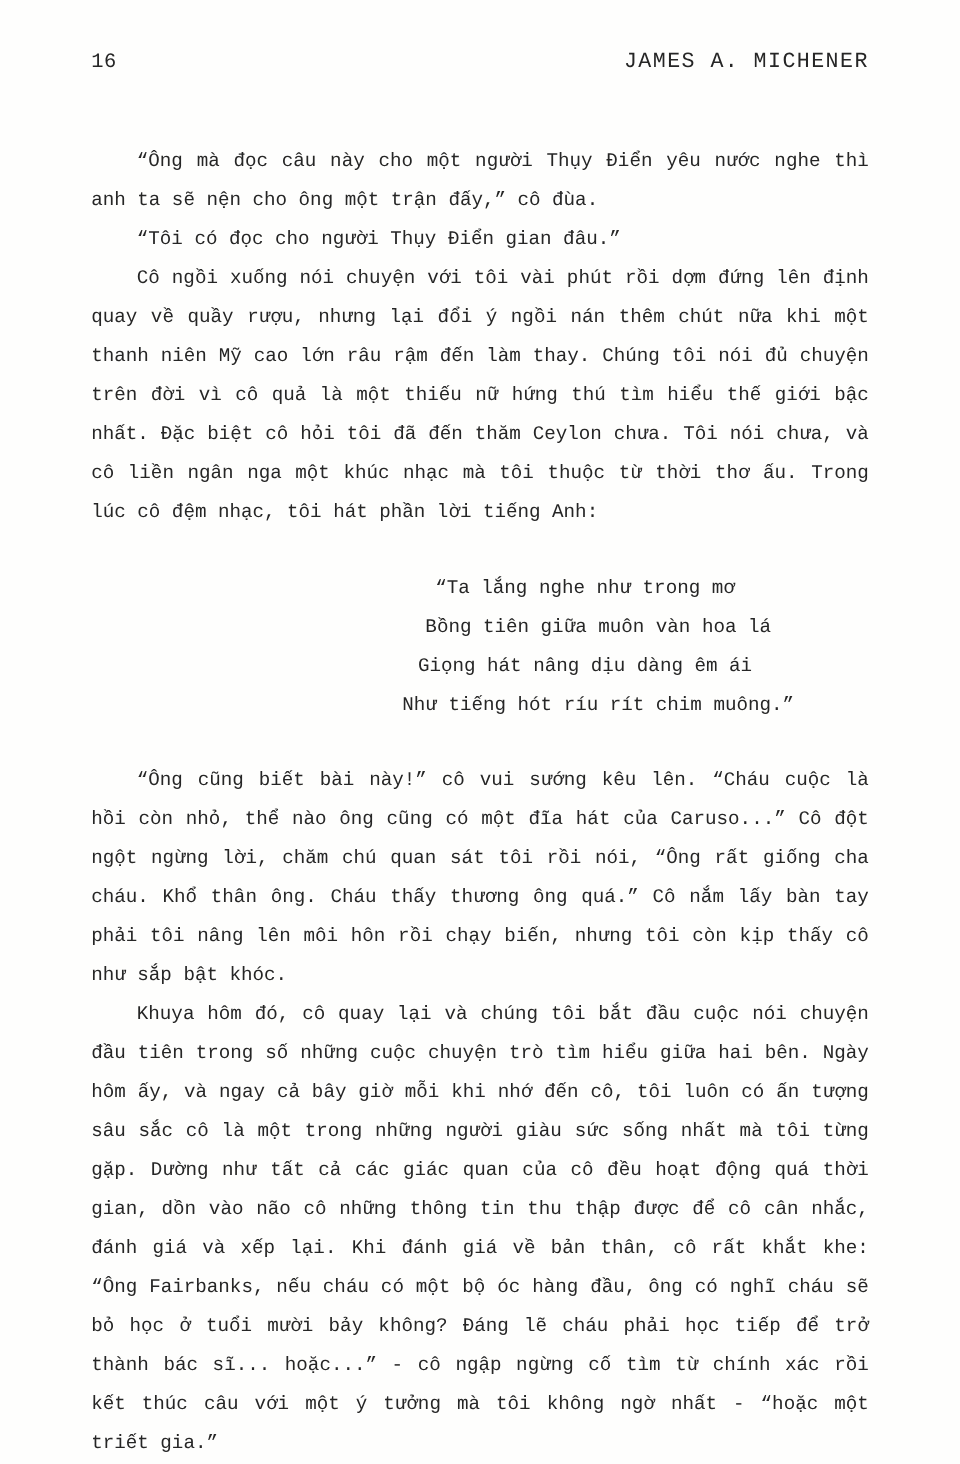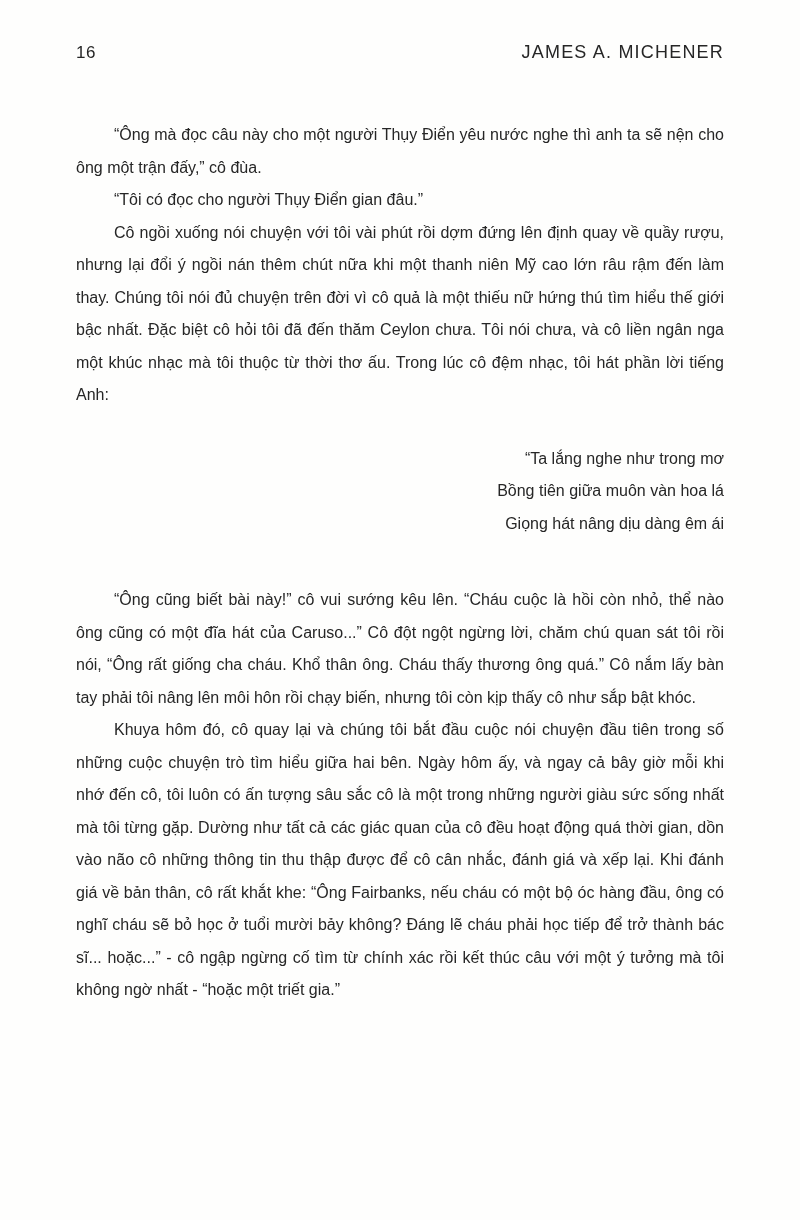--- a/index.html
+++ b/index.html
@@ -5,21 +5,21 @@
   html, body {
     margin: 0;
     padding: 0;
     background: #ffffff;
   }
   .page {
     position: relative;
     width: 800px;
     height: 1220px;
     background: #fefefd;
-    font-family: Liberation Sans, sans-serif;
+    font-family: Liberation Mono, monospace;
     color: #262626;
     box-sizing: border-box;
     overflow: hidden;
   }
   .page-header {
     display: flex;
     justify-content: space-between;
     align-items: baseline;
     padding: 42px 76px 0 76px;
   }
@@ -37,22 +37,22 @@
     padding: 0 76px;
     font-size: 16px;
     line-height: 32.5px;
     text-align: justify;
   }
   .page-body p {
     margin: 0;
     text-indent: 38px;
   }
   .poem {
-    margin: 31px 0 44px 175px;
-    text-align: right;
+    margin: 31px 0 30px 175px;
+    text-align: center;
   }
   .poem-line {
     line-height: 32.5px;
     white-space: nowrap;
   }
   .poem-line.indented {
     padding-left: 22px;
   }
 </style>
 </head>
@@ -64,17 +64,18 @@
     <span class="running-header">JAMES A. MICHENER</span>
   </header>
   <main class="page-body">
     <p>“Ông mà đọc câu này cho một người Thụy Điển yêu nước nghe thì anh ta sẽ nện cho ông một trận đấy,” cô đùa.</p>
     <p>“Tôi có đọc cho người Thụy Điển gian đâu.”</p>
     <p>Cô ngồi xuống nói chuyện với tôi vài phút rồi dợm đứng lên định quay về quầy rượu, nhưng lại đổi ý ngồi nán thêm chút nữa khi một thanh niên Mỹ cao lớn râu rậm đến làm thay. Chúng tôi nói đủ chuyện trên đời vì cô quả là một thiếu nữ hứng thú tìm hiểu thế giới bậc nhất. Đặc biệt cô hỏi tôi đã đến thăm Ceylon chưa. Tôi nói chưa, và cô liền ngân nga một khúc nhạc mà tôi thuộc từ thời thơ ấu. Trong lúc cô đệm nhạc, tôi hát phần lời tiếng Anh:</p>
     <div class="poem">
       <div class="poem-line">“Ta lắng nghe như trong mơ</div>
       <div class="poem-line indented">Bồng tiên giữa muôn vàn hoa lá</div>
       <div class="poem-line">Giọng hát nâng dịu dàng êm ái</div>
+      <div class="poem-line indented">Như tiếng hót ríu rít chim muông.”</div>
     </div>
     <p>“Ông cũng biết bài này!” cô vui sướng kêu lên. “Cháu cuộc là hồi còn nhỏ, thể nào ông cũng có một đĩa hát của Caruso...” Cô đột ngột ngừng lời, chăm chú quan sát tôi rồi nói, “Ông rất giống cha cháu. Khổ thân ông. Cháu thấy thương ông quá.” Cô nắm lấy bàn tay phải tôi nâng lên môi hôn rồi chạy biến, nhưng tôi còn kịp thấy cô như sắp bật khóc.</p>
     <p>Khuya hôm đó, cô quay lại và chúng tôi bắt đầu cuộc nói chuyện đầu tiên trong số những cuộc chuyện trò tìm hiểu giữa hai bên. Ngày hôm ấy, và ngay cả bây giờ mỗi khi nhớ đến cô, tôi luôn có ấn tượng sâu sắc cô là một trong những người giàu sức sống nhất mà tôi từng gặp. Dường như tất cả các giác quan của cô đều hoạt động quá thời gian, dồn vào não cô những thông tin thu thập được để cô cân nhắc, đánh giá và xếp lại. Khi đánh giá về bản thân, cô rất khắt khe: “Ông Fairbanks, nếu cháu có một bộ óc hàng đầu, ông có nghĩ cháu sẽ bỏ học ở tuổi mười bảy không? Đáng lẽ cháu phải học tiếp để trở thành bác sĩ... hoặc...” - cô ngập ngừng cố tìm từ chính xác rồi kết thúc câu với một ý tưởng mà tôi không ngờ nhất - “hoặc một triết gia.”</p>
   </main>
 </div>
 
 </body></html>

